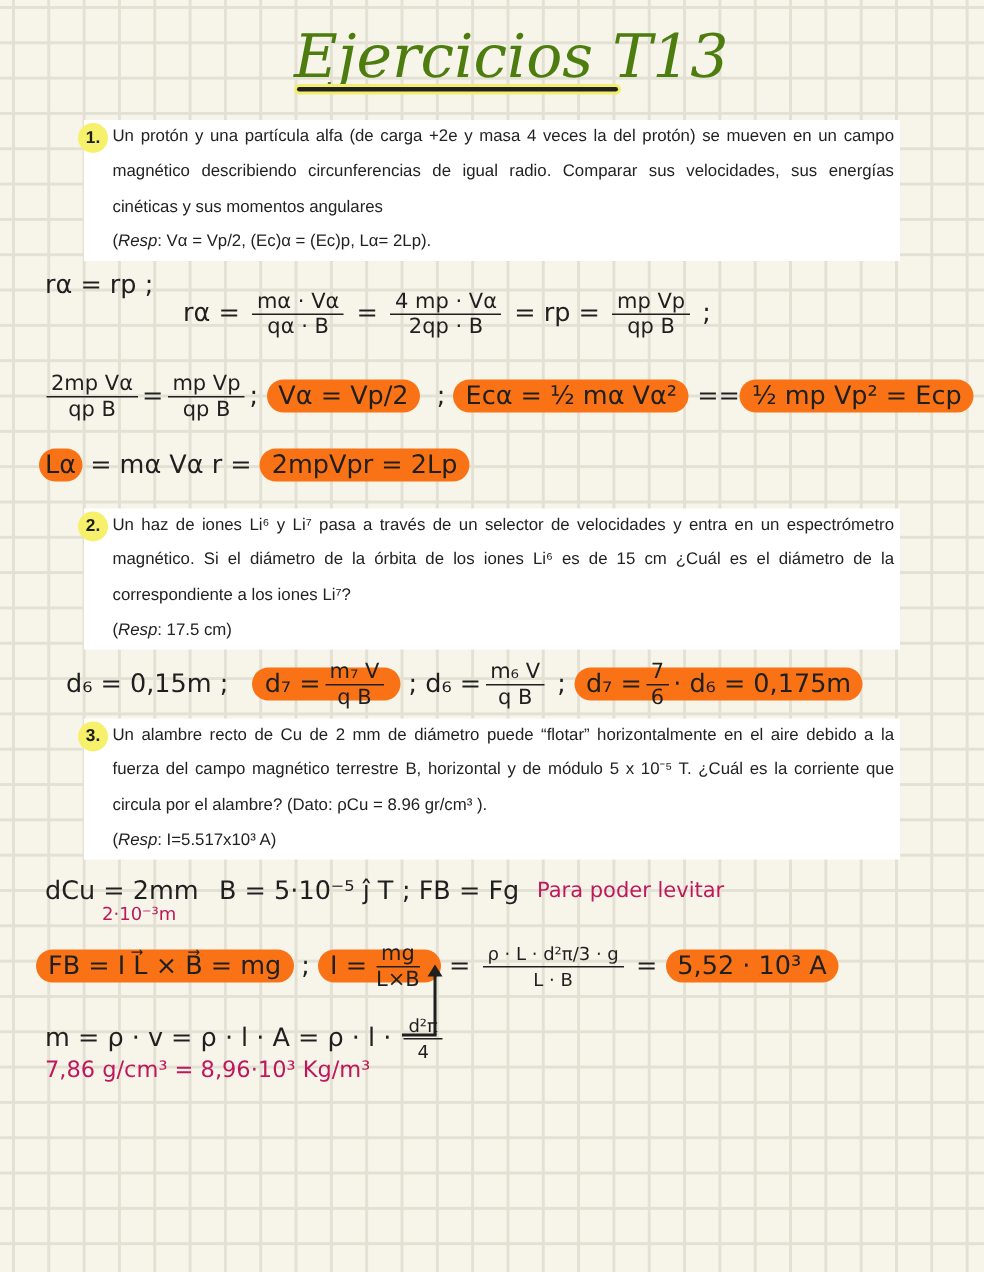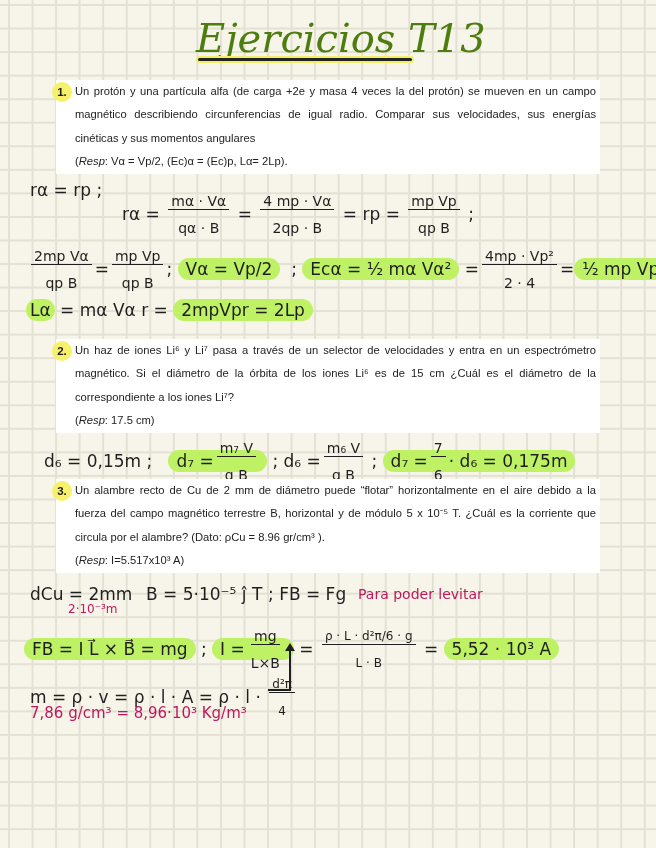--- a/index.html
+++ b/index.html
@@ -21,23 +21,23 @@
   }
   .title-underline{left:198px;top:58px;width:214px;height:3px;background:#222;
     box-shadow:0 0 0 2px #f2ee6a;border-radius:2px;}
   .box{background:#ffffff;left:56px;width:544px;}
   .box p{margin:0;font-size:11.2px;line-height:23.4px;color:#222;text-align:justify;}
   .num{position:absolute;left:-4px;top:2px;width:20px;height:20px;border-radius:50%;
     background:#f6f06a;font-weight:bold;font-size:11.5px;line-height:20px;text-align:center;}
   .box .body{padding-left:19px;padding-right:4px;}
   .resp i{font-style:italic;}
   .hw{font-family:"DejaVu Sans", sans-serif;color:#1f1f1f;font-size:17px;white-space:nowrap;}
-  .hl{background:#bef264;border-radius:14px;padding:1px 8px;}
+  .hl{background:#f97316;border-radius:14px;padding:1px 8px;}
   .blue{color:#be185d;}
-  .frac{display:inline-flex;flex-direction:column;align-items:center;vertical-align:middle;font-size:14px;line-height:16px;margin:0 3px;gap:10px;}
+  .frac{display:inline-flex;flex-direction:column;align-items:center;vertical-align:middle;font-size:14px;line-height:16px;margin:0 3px;}
   .frac .n{border-bottom:1.6px solid #1f1f1f;padding:0 3px;}
   .frac .d{padding:0 3px;}
   .sm{font-size:13px;}
   .arrow-v{left:289px;width:2px;background:#1f1f1f;}
   .arrow-h{height:2px;background:#1f1f1f;}
 </style>
 </head>
 <body>
 
 <div class="abs title">Ejercicios T13</div>
@@ -75,24 +75,21 @@
   <span class="frac">
       <span class="n">2mp Vα</span>
       <span class="d">qp B</span>
     </span>=<span class="frac">
       <span class="n">mp Vp</span>
       <span class="d">qp B</span>
     </span>;
   <span class="hl">Vα = Vp/2</span>
   &nbsp;;
   <span class="hl">Ecα = ½ mα Vα²</span>
-  =<span class="frac">
-      <span class="n">4mp · Vp²</span>
-      <span class="d">2 · 4</span>
-    </span>=<span class="hl">½ mp Vp² = Ecp</span>
+  ==<span class="hl">½ mp Vp² = Ecp</span>
 </div>
 
 <div class="abs hw" style="left:26px;top:300px;">
   <span class="hl" style="padding:1px 4px;">Lα</span>
   <span>= mα Vα r =</span>
   <span class="hl">2mpVpr = 2Lp</span>
 </div>
 
 <div class="abs box" style="top:339px;height:94px;">
   <span class="num">2.</span>
@@ -133,21 +130,21 @@
 <div class="abs hw" style="left:268px;top:584px;">; FB = Fg</div>
 <div class="abs hw blue" style="left:358px;top:586px;font-size:14px;">Para poder levitar</div>
 
 <div class="abs hw" style="left:24px;top:628px;">
   <span class="hl">FB = I L⃗ × B⃗ = mg</span> ;
   <span class="hl"><span>I =</span><span class="frac">
         <span class="n">mg</span>
         <span class="d">L×B</span>
       </span></span>
   = <span class="frac" style="font-size:12px;">
-      <span class="n">ρ · L · d²π/6 · g</span>
+      <span class="n">ρ · L · d²π/3 · g</span>
       <span class="d">L · B</span>
     </span>
   = <span class="hl">5,52 · 10³ A</span>
 </div>
 
 <div class="abs arrow-v" style="top:650px;height:40px;left:289px;"></div>
 <div class="abs" style="left:285px;top:643px;width:0;height:0;border-left:5px solid transparent;border-right:5px solid transparent;border-bottom:8px solid #1f1f1f;"></div>
 <div class="abs arrow-h" style="left:268px;top:689px;width:23px;"></div>
 
 <div class="abs hw" style="left:30px;top:676px;">

